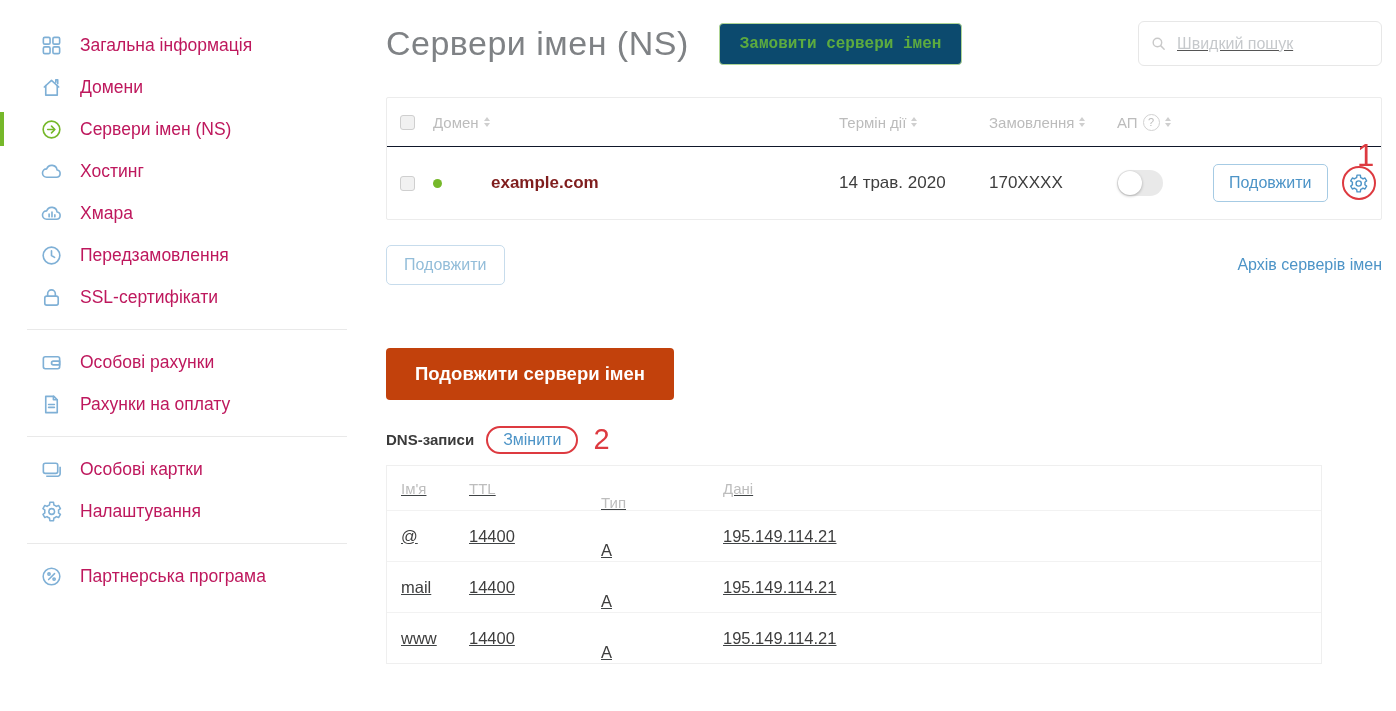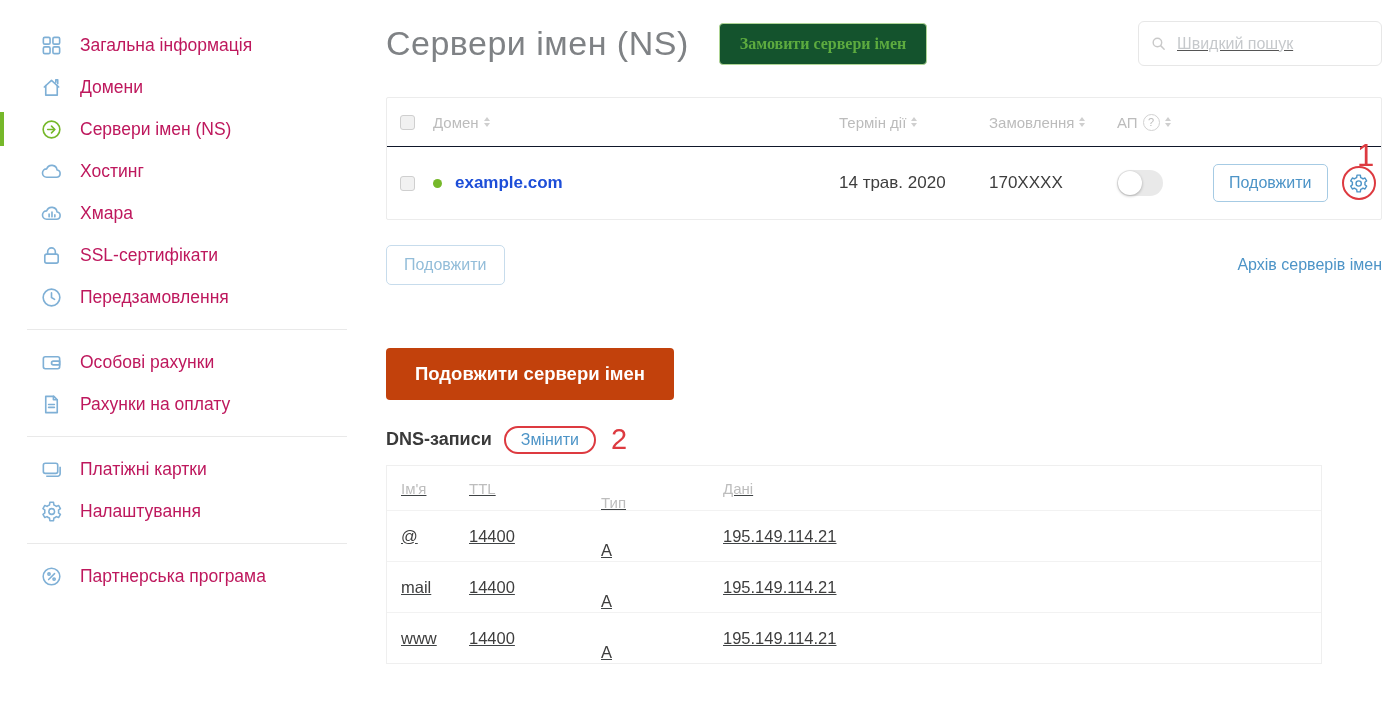--- a/index.html
+++ b/index.html
@@ -15,23 +15,23 @@
   .side-item .ico svg { width:23px; height:23px; }
   .side-item.active .ico { color:#76b82a; }
   .side-item.active::before { content:""; position:absolute; left:0; top:4px; bottom:4px;
     width:4px; background:#76b82a; }
   .side-div { height:1px; background:#e9e9e9; margin:11px 0 11px 27px; width:320px; }
 
   
   .main { position:absolute; left:386px; top:0; width:996px; }
   .hdr { display:flex; align-items:center; margin-top:21px; }
   .page-title { font-size:34px; font-weight:300; color:#7f8285; letter-spacing:.5px; }
-  .btn-order { margin-left:30px; background:#14532d; border:1px solid #afd595; color:#5dab3f;
+  .btn-order { margin-left:30px; background:#0c4a6e; border:1px solid #afd595; color:#5dab3f;
     font-weight:bold; font-size:16px; padding:11px 20px; border-radius:4px; cursor:pointer;
-    font-family:Liberation Serif, serif;text-align:center; }
+    font-family:Liberation Mono, monospace;text-align:center; }
   .search-wrap { margin-left:auto; position:relative; }
   .search-wrap svg { position:absolute; left:12px; top:14px; width:17px; height:17px; color:#c9c9c9; }
   .search-input { width:244px; height:45px; border:1px solid #e7e7e7; border-radius:6px;
     padding:0 10px 0 38px; font-size:16px; color:#555; font-family:inherit; outline:none;text-decoration:underline; }
   .search-input::placeholder { color:#c6c9cc; }
 
   
   .ns-table { margin-top:31px; border:1px solid #ececec; border-radius:2px; }
   .ns-row { display:flex; align-items:center; }
   .ns-head { height:49px; color:#bcbcbc; font-size:15px; border-bottom:1px solid #0f172a; }
@@ -44,21 +44,21 @@
   .c-actions { width:168px; display:flex; align-items:center; gap:14px; }
   .chk { width:15px; height:15px; border:1px solid #cfcfcf; border-radius:3px; background:#f1f1f1; }
   .hcell { display:inline-flex; align-items:center; gap:5px; }
   .sort { display:inline-flex; flex-direction:column; gap:2px; }
   .sort i { width:0; height:0; border-left:3.5px solid transparent; border-right:3.5px solid transparent; }
   .sort .up { border-bottom:4px solid #cfcfcf; }
   .sort .dn { border-top:4px solid #cfcfcf; }
   .qmark { width:17px; height:17px; border:1px solid #d2d2d2; border-radius:50%;
     display:inline-flex; align-items:center; justify-content:center; font-size:11px; color:#bdbdbd; }
   .dot { width:9px; height:9px; border-radius:50%; background:#76b82a; margin-right:13px; }
-  .domain-name { font-weight:bold; color:#1d4ed8; }
+  .domain-name { font-weight:bold; color:#7f1d1d;margin-left:36px; }
   .toggle { width:46px; height:26px; border-radius:13px; background:#e9e9e9; position:relative; cursor:pointer; }
   .toggle .knob { position:absolute; left:1px; top:1px; width:24px; height:24px; border-radius:50%;
     background:#fff; box-shadow:0 1px 3px rgba(0,0,0,.28); }
   .btn-prolong-row { background:#fff; border:1px solid #a6cbe4; color:#4d94c7; font-size:16px;
     padding:9px 15px; border-radius:5px; cursor:pointer; font-family:inherit; }
   .gear-wrap { width:34px; height:34px; border:2px solid #dd3a40; border-radius:50%;
     display:flex; align-items:center; justify-content:center; color:#4d94c7; cursor:pointer; }
   .gear-wrap svg { width:21px; height:21px; }
 
   
@@ -66,21 +66,21 @@
   .btn-prolong-muted { background:#fff; border:1px solid #c7dcec; color:#93bdd9; font-size:16px;
     padding:10px 17px; border-radius:5px; cursor:pointer; font-family:inherit; }
   .archive-link { color:#4d94c7; font-size:16px; text-decoration:none; cursor:pointer; }
 
   
   .btn-green { margin-top:63px; background:#c2410c; border:none; color:#fff; font-weight:bold;
     font-size:18.5px; padding:15px 29px; border-radius:4px; cursor:pointer; font-family:inherit; }
 
   
   .dns-line { display:flex; align-items:center; margin-top:25px; }
-  .dns-title { font-size:18px; font-weight:bold; color:#3a3a3a; }
+  .dns-title { font-size:15px; font-weight:bold; color:#3a3a3a; }
   .edit-oval { margin-left:12px; border:2px solid #dd3a40; border-radius:16px; padding:3px 15px; }
   .edit-link { color:#4d94c7; font-size:16px; text-decoration:none; cursor:pointer; }
   .marker2 { margin-left:15px; color:#dd3a40; font-size:29px; line-height:1; }
   .dns-table { margin-top:11px; width:936px; border:1px solid #efefef;text-decoration:underline; }
   .dns-row { display:flex; align-items:center; }
   .dns-head { height:44px; color:#bdbdbd; font-size:15px; }
   .dns-data { height:51px; font-size:16.5px; color:#3e3e3e; border-top:1px solid #f2f2f2; }
   .d-name { width:82px; padding-left:14px; }
   .d-ttl { width:132px; }
   .d-type { width:122px;margin-top:28px; }
@@ -144,36 +144,36 @@
           <path d="M9.5 15.5v-3"></path>
           <path d="M12.5 15.5v-5"></path>
           <path d="M15.5 15.5v-2"></path>
         </svg>
     </span>
     <span>Хмара</span>
   </div>
 
   <div class="side-item">
     <span class="ico">
+      <svg viewBox="0 0 24 24" fill="none" stroke="currentColor" stroke-width="1.7" stroke-linecap="round">
+          <circle cx="12" cy="12" r="8.7"></circle>
+          <path d="M12 7.2V12l3.2 2"></path>
+        </svg>
+    </span>
+    <span>Передзамовлення</span>
+  </div>
+
+  <div class="side-item">
+    <span class="ico">
       <svg viewBox="0 0 24 24" fill="none" stroke="currentColor" stroke-width="1.7" stroke-linejoin="round">
           <rect x="5" y="10.5" width="14" height="9.5" rx="2"></rect>
           <path d="M8 10.5V8a4 4 0 0 1 8 0v2.5"></path>
         </svg>
     </span>
     <span>SSL-сертифікати</span>
-  </div>
-
-  <div class="side-item">
-    <span class="ico">
-      <svg viewBox="0 0 24 24" fill="none" stroke="currentColor" stroke-width="1.7" stroke-linecap="round">
-          <circle cx="12" cy="12" r="8.7"></circle>
-          <path d="M12 7.2V12l3.2 2"></path>
-        </svg>
-    </span>
-    <span>Передзамовлення</span>
   </div>
 
   <div class="side-div"></div>
 
   <div class="side-item">
     <span class="ico">
       <svg viewBox="0 0 24 24" fill="none" stroke="currentColor" stroke-width="1.7" stroke-linejoin="round">
           <rect x="3.5" y="6" width="17" height="12.5" rx="2"></rect>
           <path d="M14 10.5h6.5v4H14a2 2 0 0 1 0-4z"></path>
         </svg>
@@ -194,21 +194,21 @@
 
   <div class="side-div"></div>
 
   <div class="side-item">
     <span class="ico">
       <svg viewBox="0 0 24 24" fill="none" stroke="currentColor" stroke-width="1.7" stroke-linejoin="round">
           <rect x="3.5" y="5.5" width="15" height="10.5" rx="2"></rect>
           <path d="M6.5 19h12a2.5 2.5 0 0 0 2.5-2.5V9"></path>
         </svg>
     </span>
-    <span>Платіжні картки</span>
+    <span>Особові картки</span>
   </div>
 
 
   <div class="side-item">
     <span class="ico">
       <svg viewBox="0 0 24 24" fill="none" stroke="currentColor" stroke-width="1.6" stroke-linejoin="round">
           <path d="M19.3 13.5a7.3 7.3 0 0 0 0-3l2-1.5-1.9-3.3-2.3 1a7.3 7.3 0 0 0-2.6-1.5L14.1 2.4h-3.8l-.4 2.8a7.3 7.3 0 0 0-2.6 1.5l-2.3-1-1.9 3.3 2 1.5a7.3 7.3 0 0 0 0 3l-2 1.5 1.9 3.3 2.3-1a7.3 7.3 0 0 0 2.6 1.5l.4 2.8h3.8l.4-2.8a7.3 7.3 0 0 0 2.6-1.5l2.3 1 1.9-3.3z"></path>
           <circle cx="12.2" cy="12" r="3"></circle>
         </svg>
     </span>

